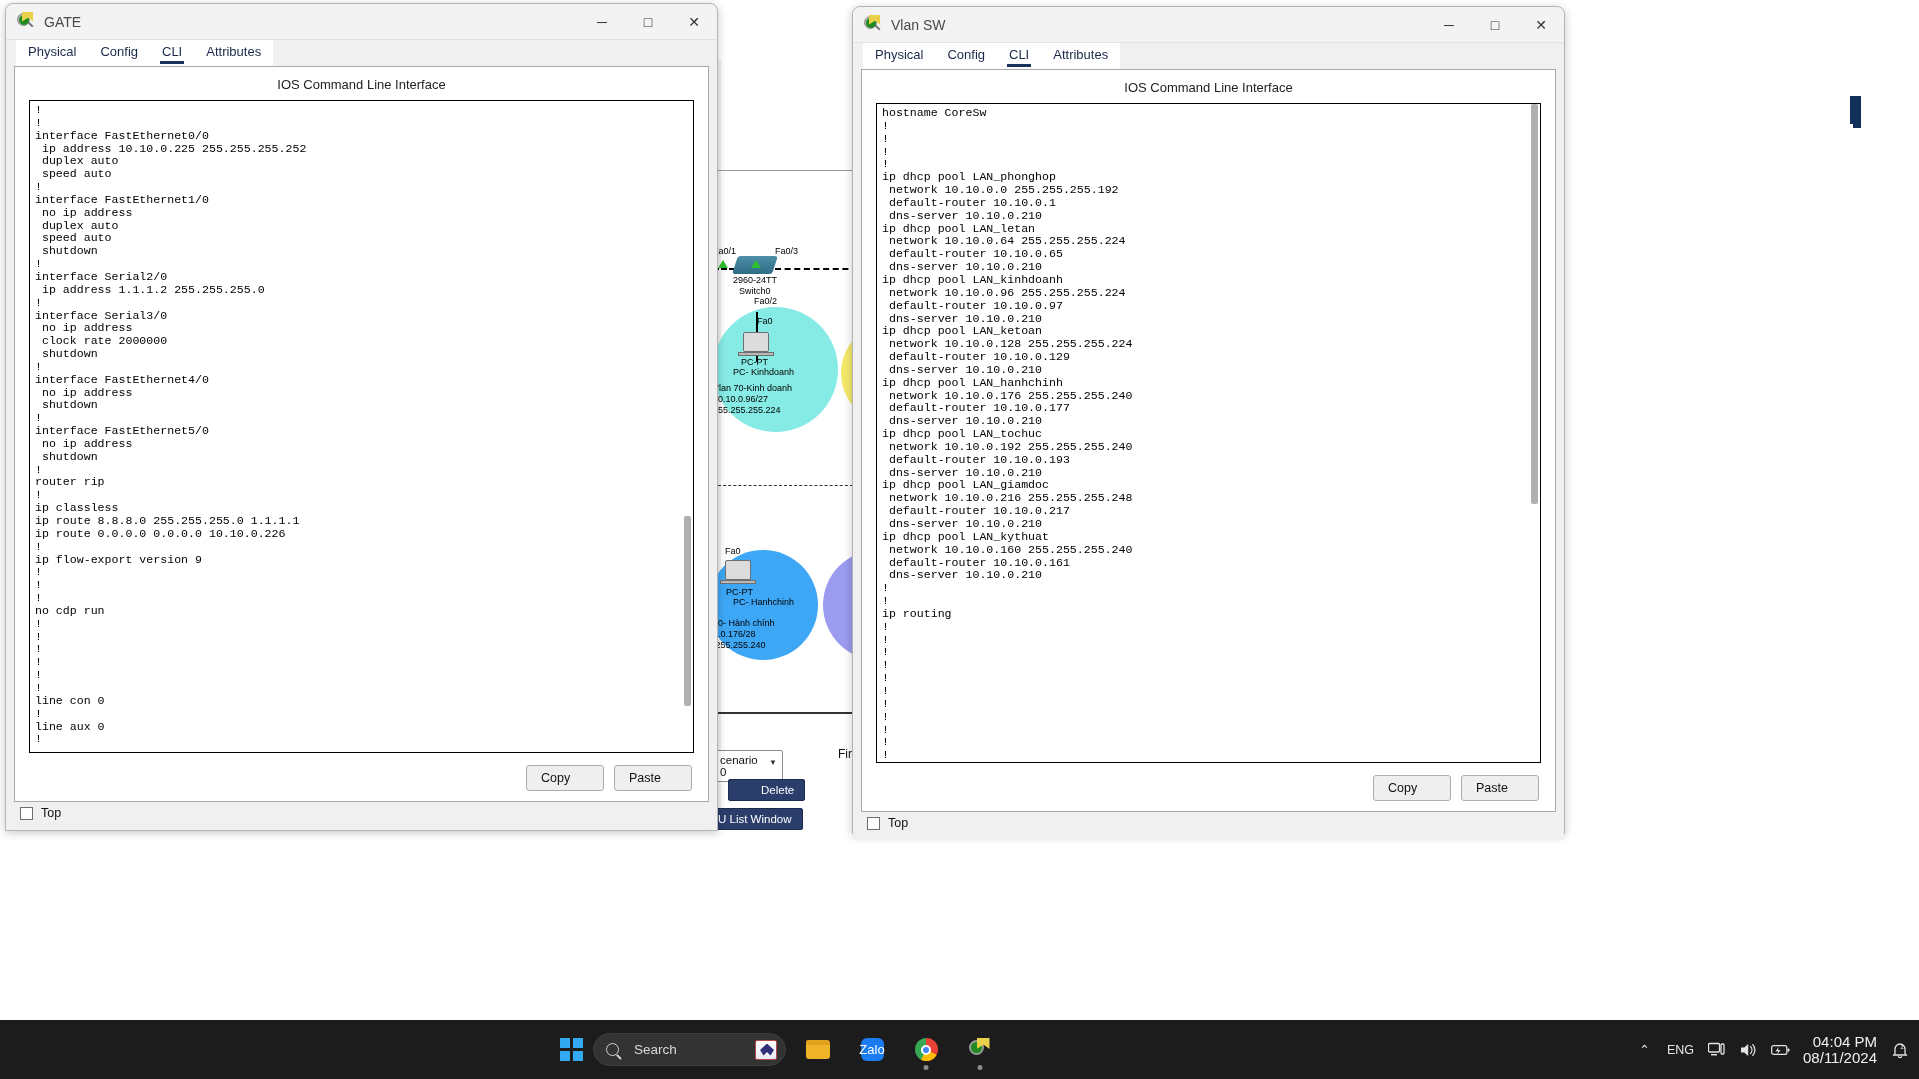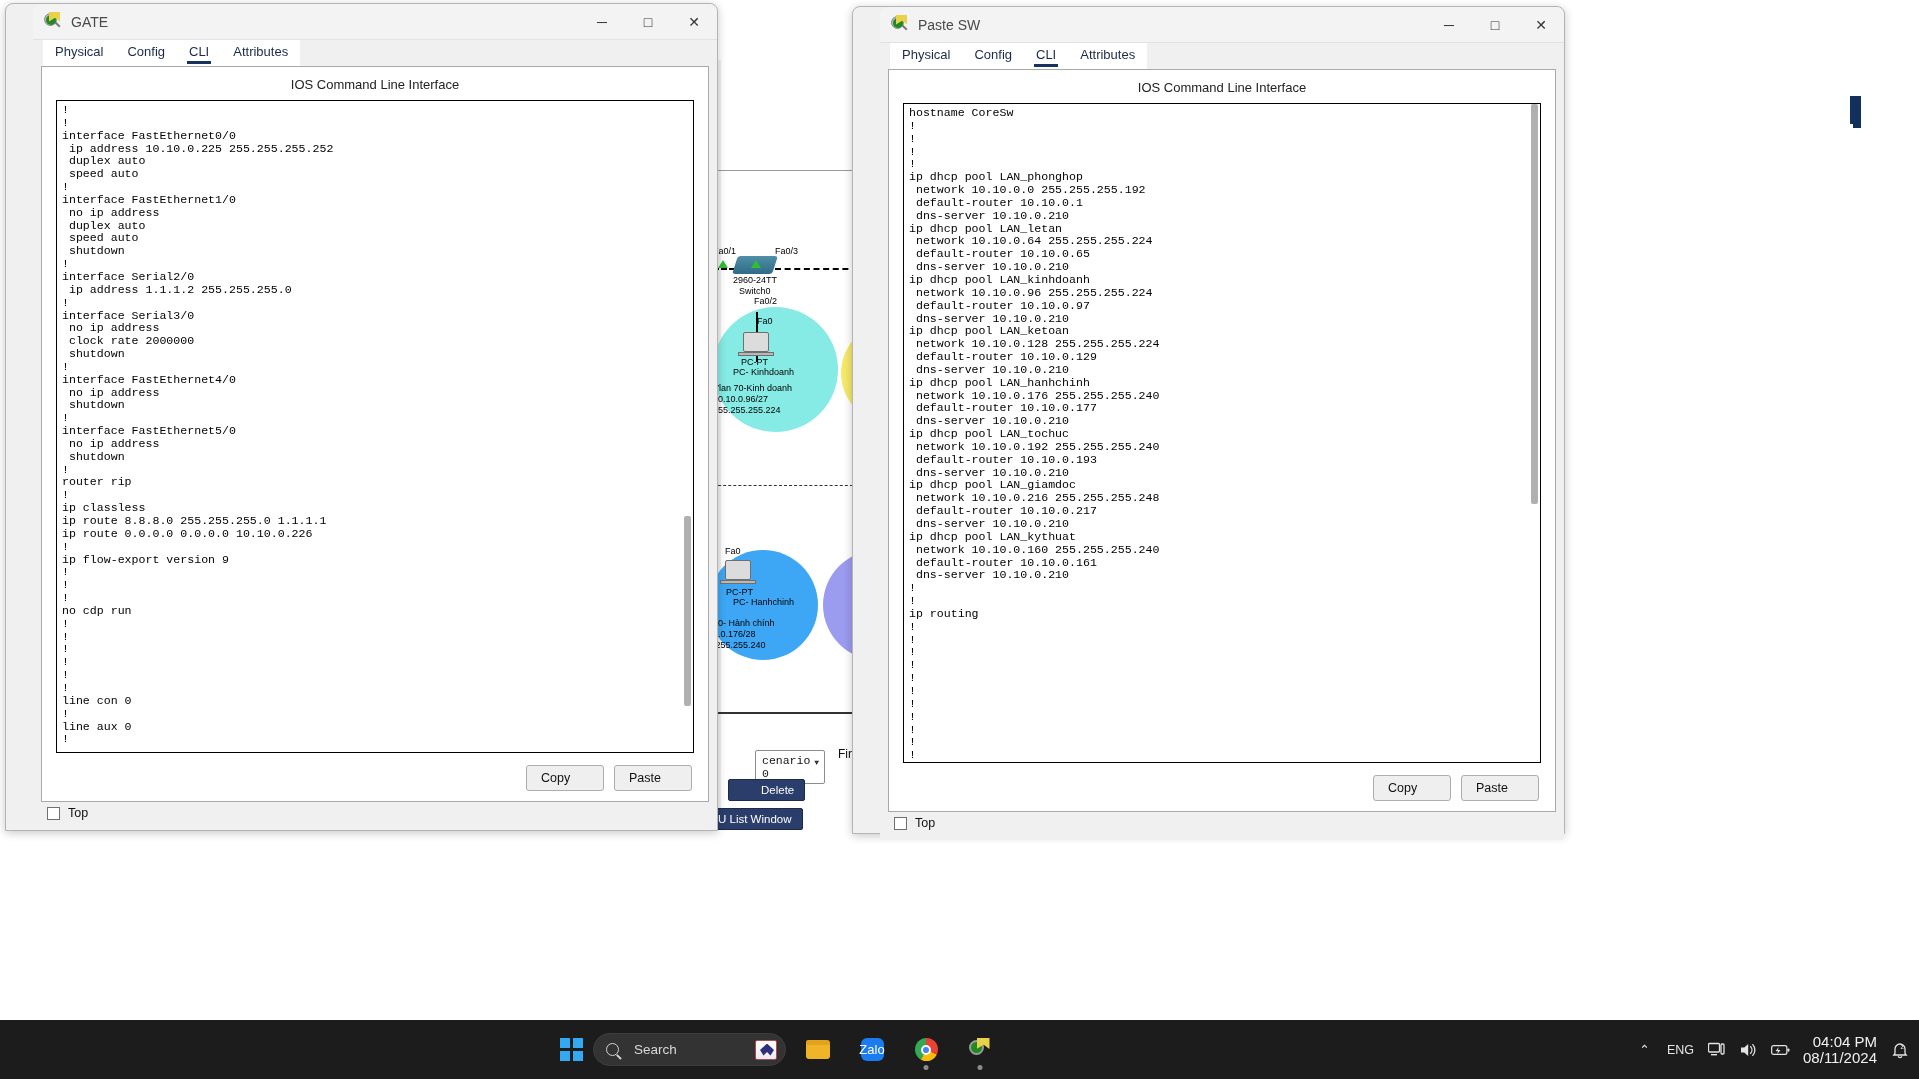--- a/index.html
+++ b/index.html
@@ -32,21 +32,21 @@
   .dash-line { position: absolute; border-top: 2px dashed #000; }
   .solid-line { position: absolute; border-top: 2px solid #000; }
   .tri { position: absolute; width: 0; height: 0; border-left: 5px solid transparent; border-right: 5px solid transparent; border-bottom: 8px solid #2ec02e; }
 
   
   .win {
     position: absolute; background: #f0f0f0;
     border: 1px solid #b4b4b4;
     box-shadow: 0 2px 10px rgba(0,0,0,0.22);
     border-radius: 8px 8px 0 0;
-    display: flex; flex-direction: column; padding-left: 27px;
+    display: flex; flex-direction: column;
   }
   .win-title {
     height: 36px; display: flex; align-items: center;
     border-radius: 8px 8px 0 0;
     background: #f3f3f3;
     border-bottom: 1px solid #e2e2e2;
     padding-left: 10px;
   }
   .win-icon { width: 20px; height: 20px; position: relative; flex: none; margin-right: 8px; }
   .win-icon .mag { position:absolute; left:1px; top:1px; width:13px; height:13px; border-radius:50%; background:#b9b9b9; border:1.5px solid #8a8a8a; }
@@ -181,21 +181,21 @@
       <div class="tiny-label" style="left:0px; top:569px;">0.0.176/28</div>
       <div class="tiny-label" style="left:0px; top:580px;">.255.255.240</div>
     </div>
 
     <div class="pt-line" style="left:713px; top:170px; width:145px; height:1px;"></div>
     <div class="pt-line" style="left:713px; top:485px; width:145px; height:1px; border-top:1px dashed #333; background:none; height:0;"></div>
     <div class="pt-line" style="left:713px; top:712px; width:145px; height:2px; background:#333;"></div>
 
     <div class="pt-dark" style="left:1850px; top:96px; width:10px; height:28px;"></div>
 
-    <div class="mini-sel" style="left:755px; top:750px; width:70px;font-family:Liberation Mono, monospace;">
+    <div class="mini-sel" style="left:713px; top:750px; width:70px;">
       <span>cenario 0</span>
       <span class="cv">▼</span>
     </div>
     <div class="mini-text" style="left:798px; top:747px;">Fire</div>
     <div class="mini-text" style="left:836px; top:747px;">Las</div>
     <div class="mini-btn" style="left:728px; top:779px;padding-left:32px;">Delete</div>
     <div class="mini-btn" style="left:707px; top:808px;">U List Window</div>
 
     <div class="pt-dark" style="left:1853px; top:96px; width:8px; height:32px;"></div>
   </div>
@@ -308,21 +308,21 @@
   </div>
 
   <div class="win" style="left:852px; top:6px; width:713px; height:828px;">
     <div class="win-title">
       <div class="win-icon">
         <div class="mag"></div>
           <div class="mag-h"></div>
           <div class="globe"></div>
           <div class="flag"></div>
       </div>
-      <div class="win-caption">Paste SW</div>
+      <div class="win-caption">Vlan SW</div>
       <div class="win-ctrls">
         <div class="wbtn">─</div>
         <div class="wbtn">□</div>
         <div class="wbtn close">✕</div>
       </div>
     </div>
 
     <div class="win-body">
       <div class="tabbar">
         <div class="tabs-wrap">

